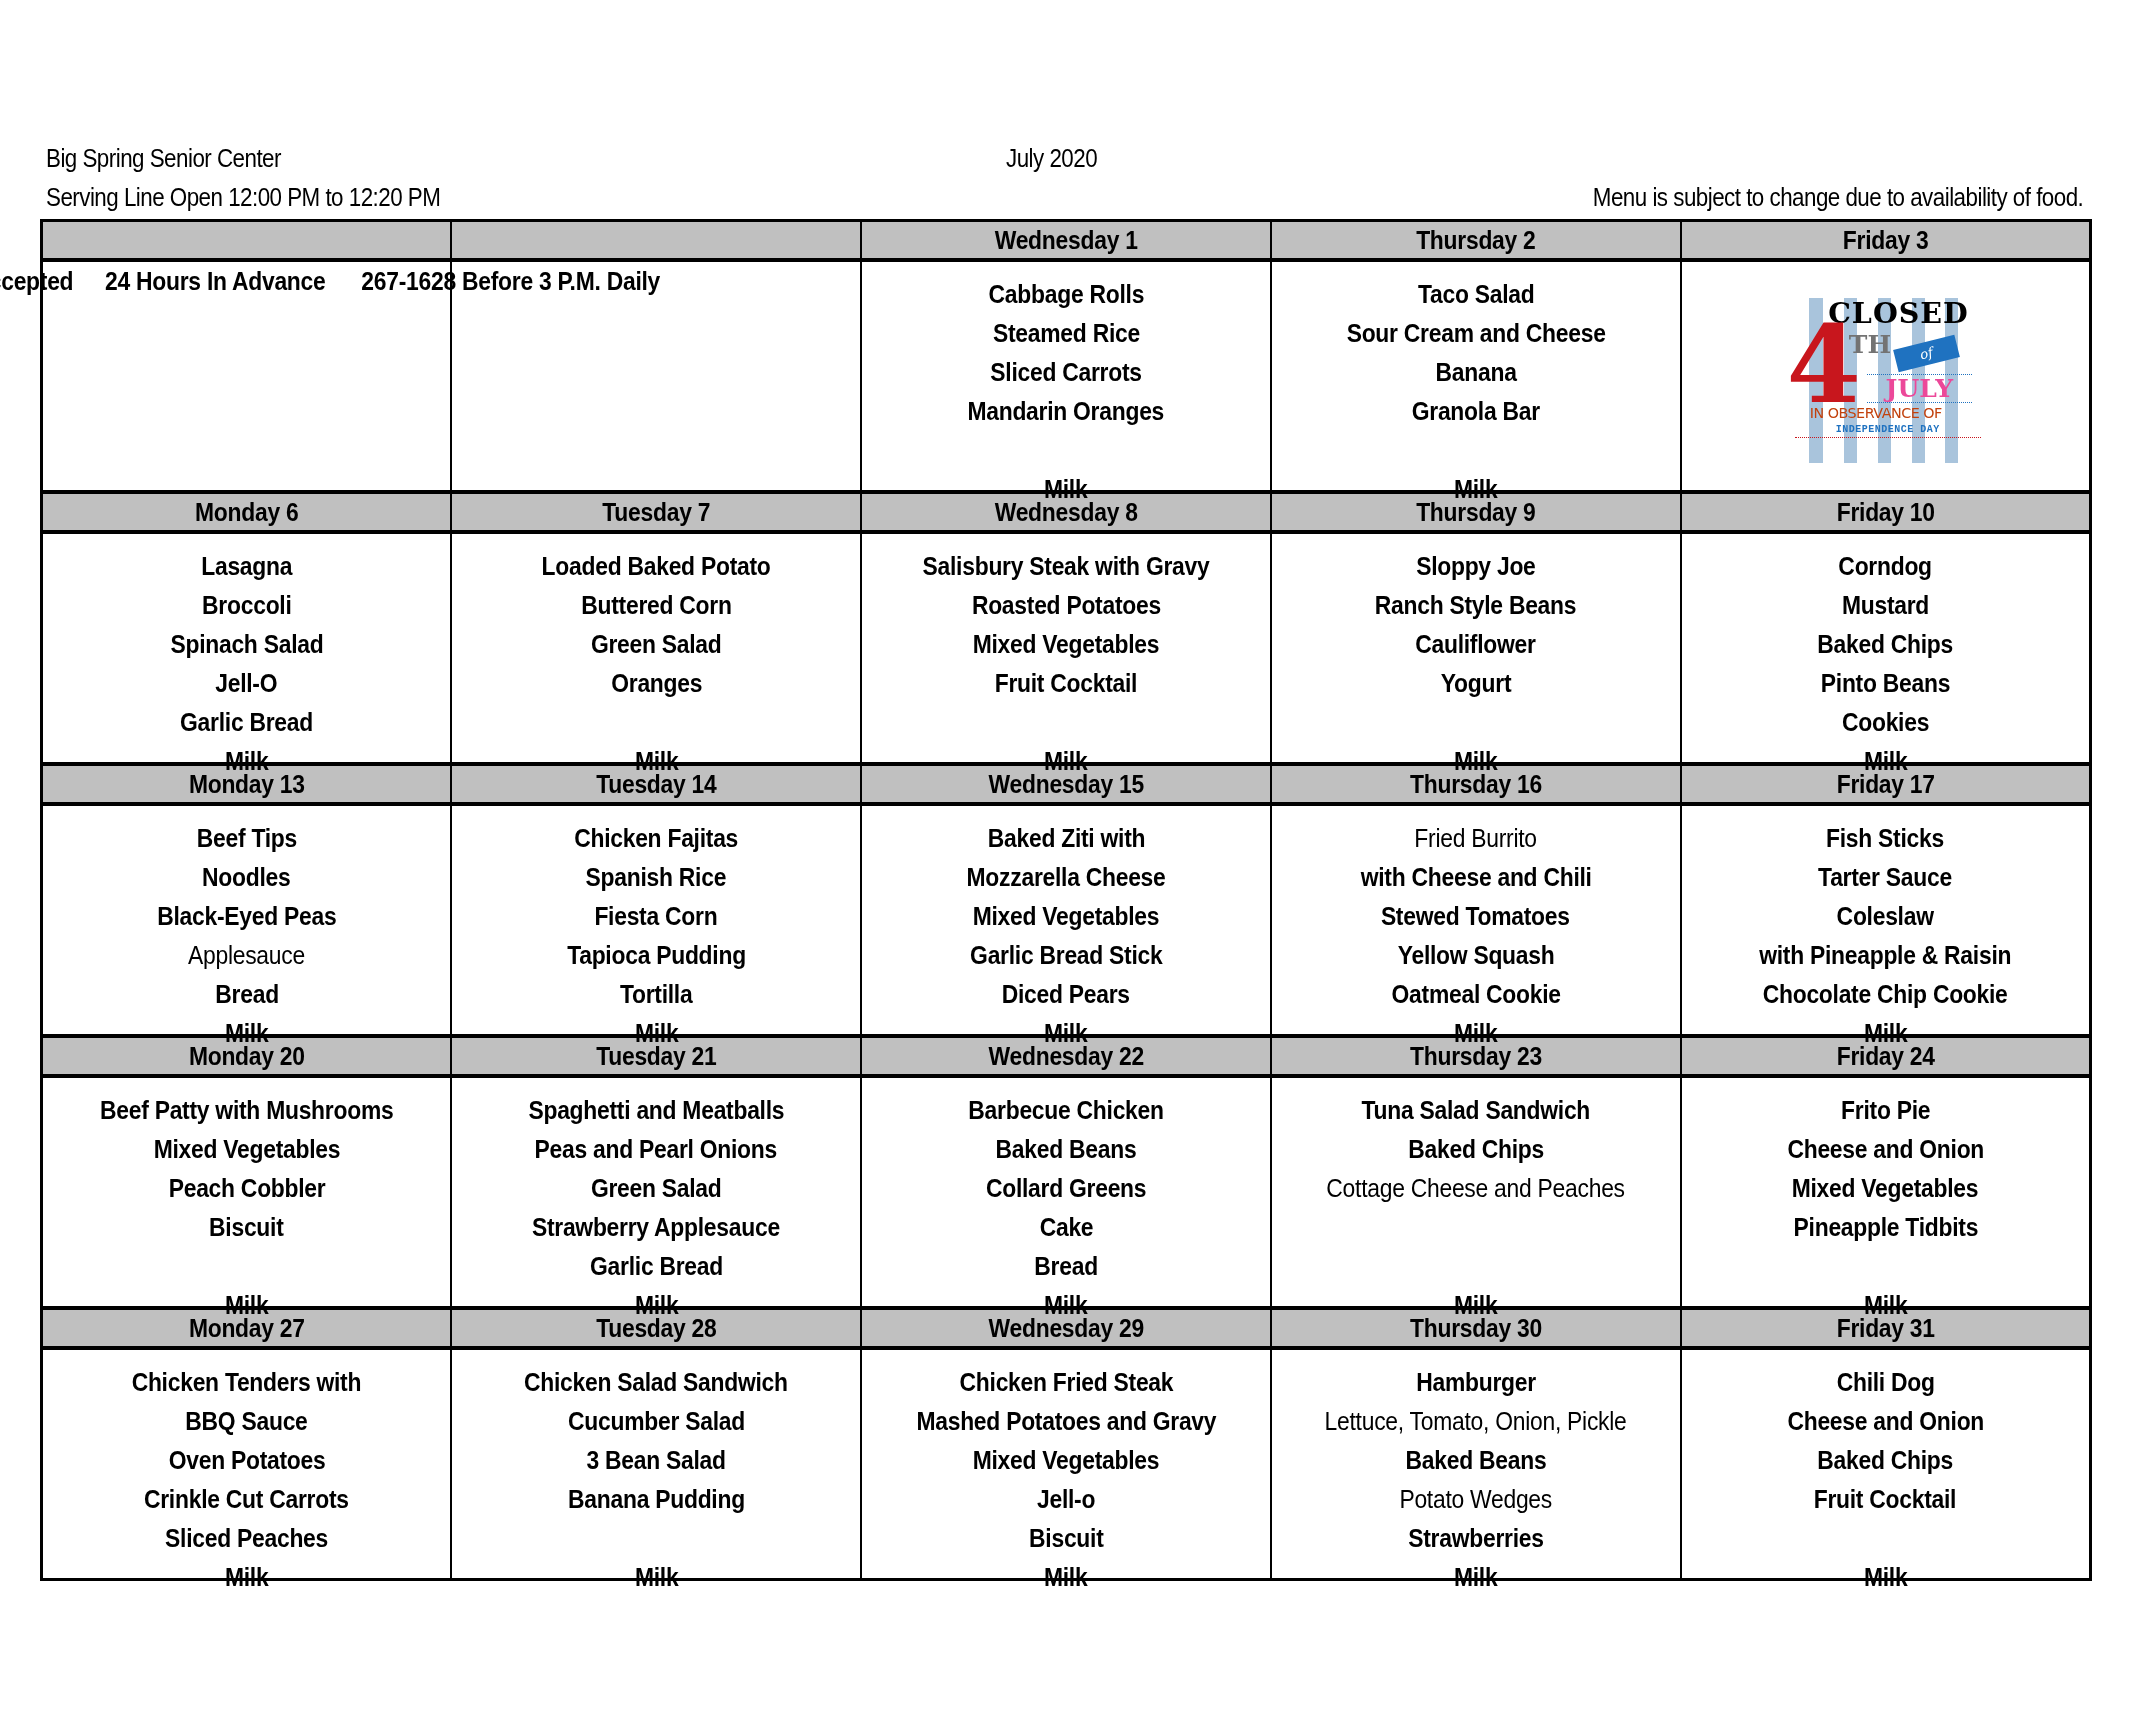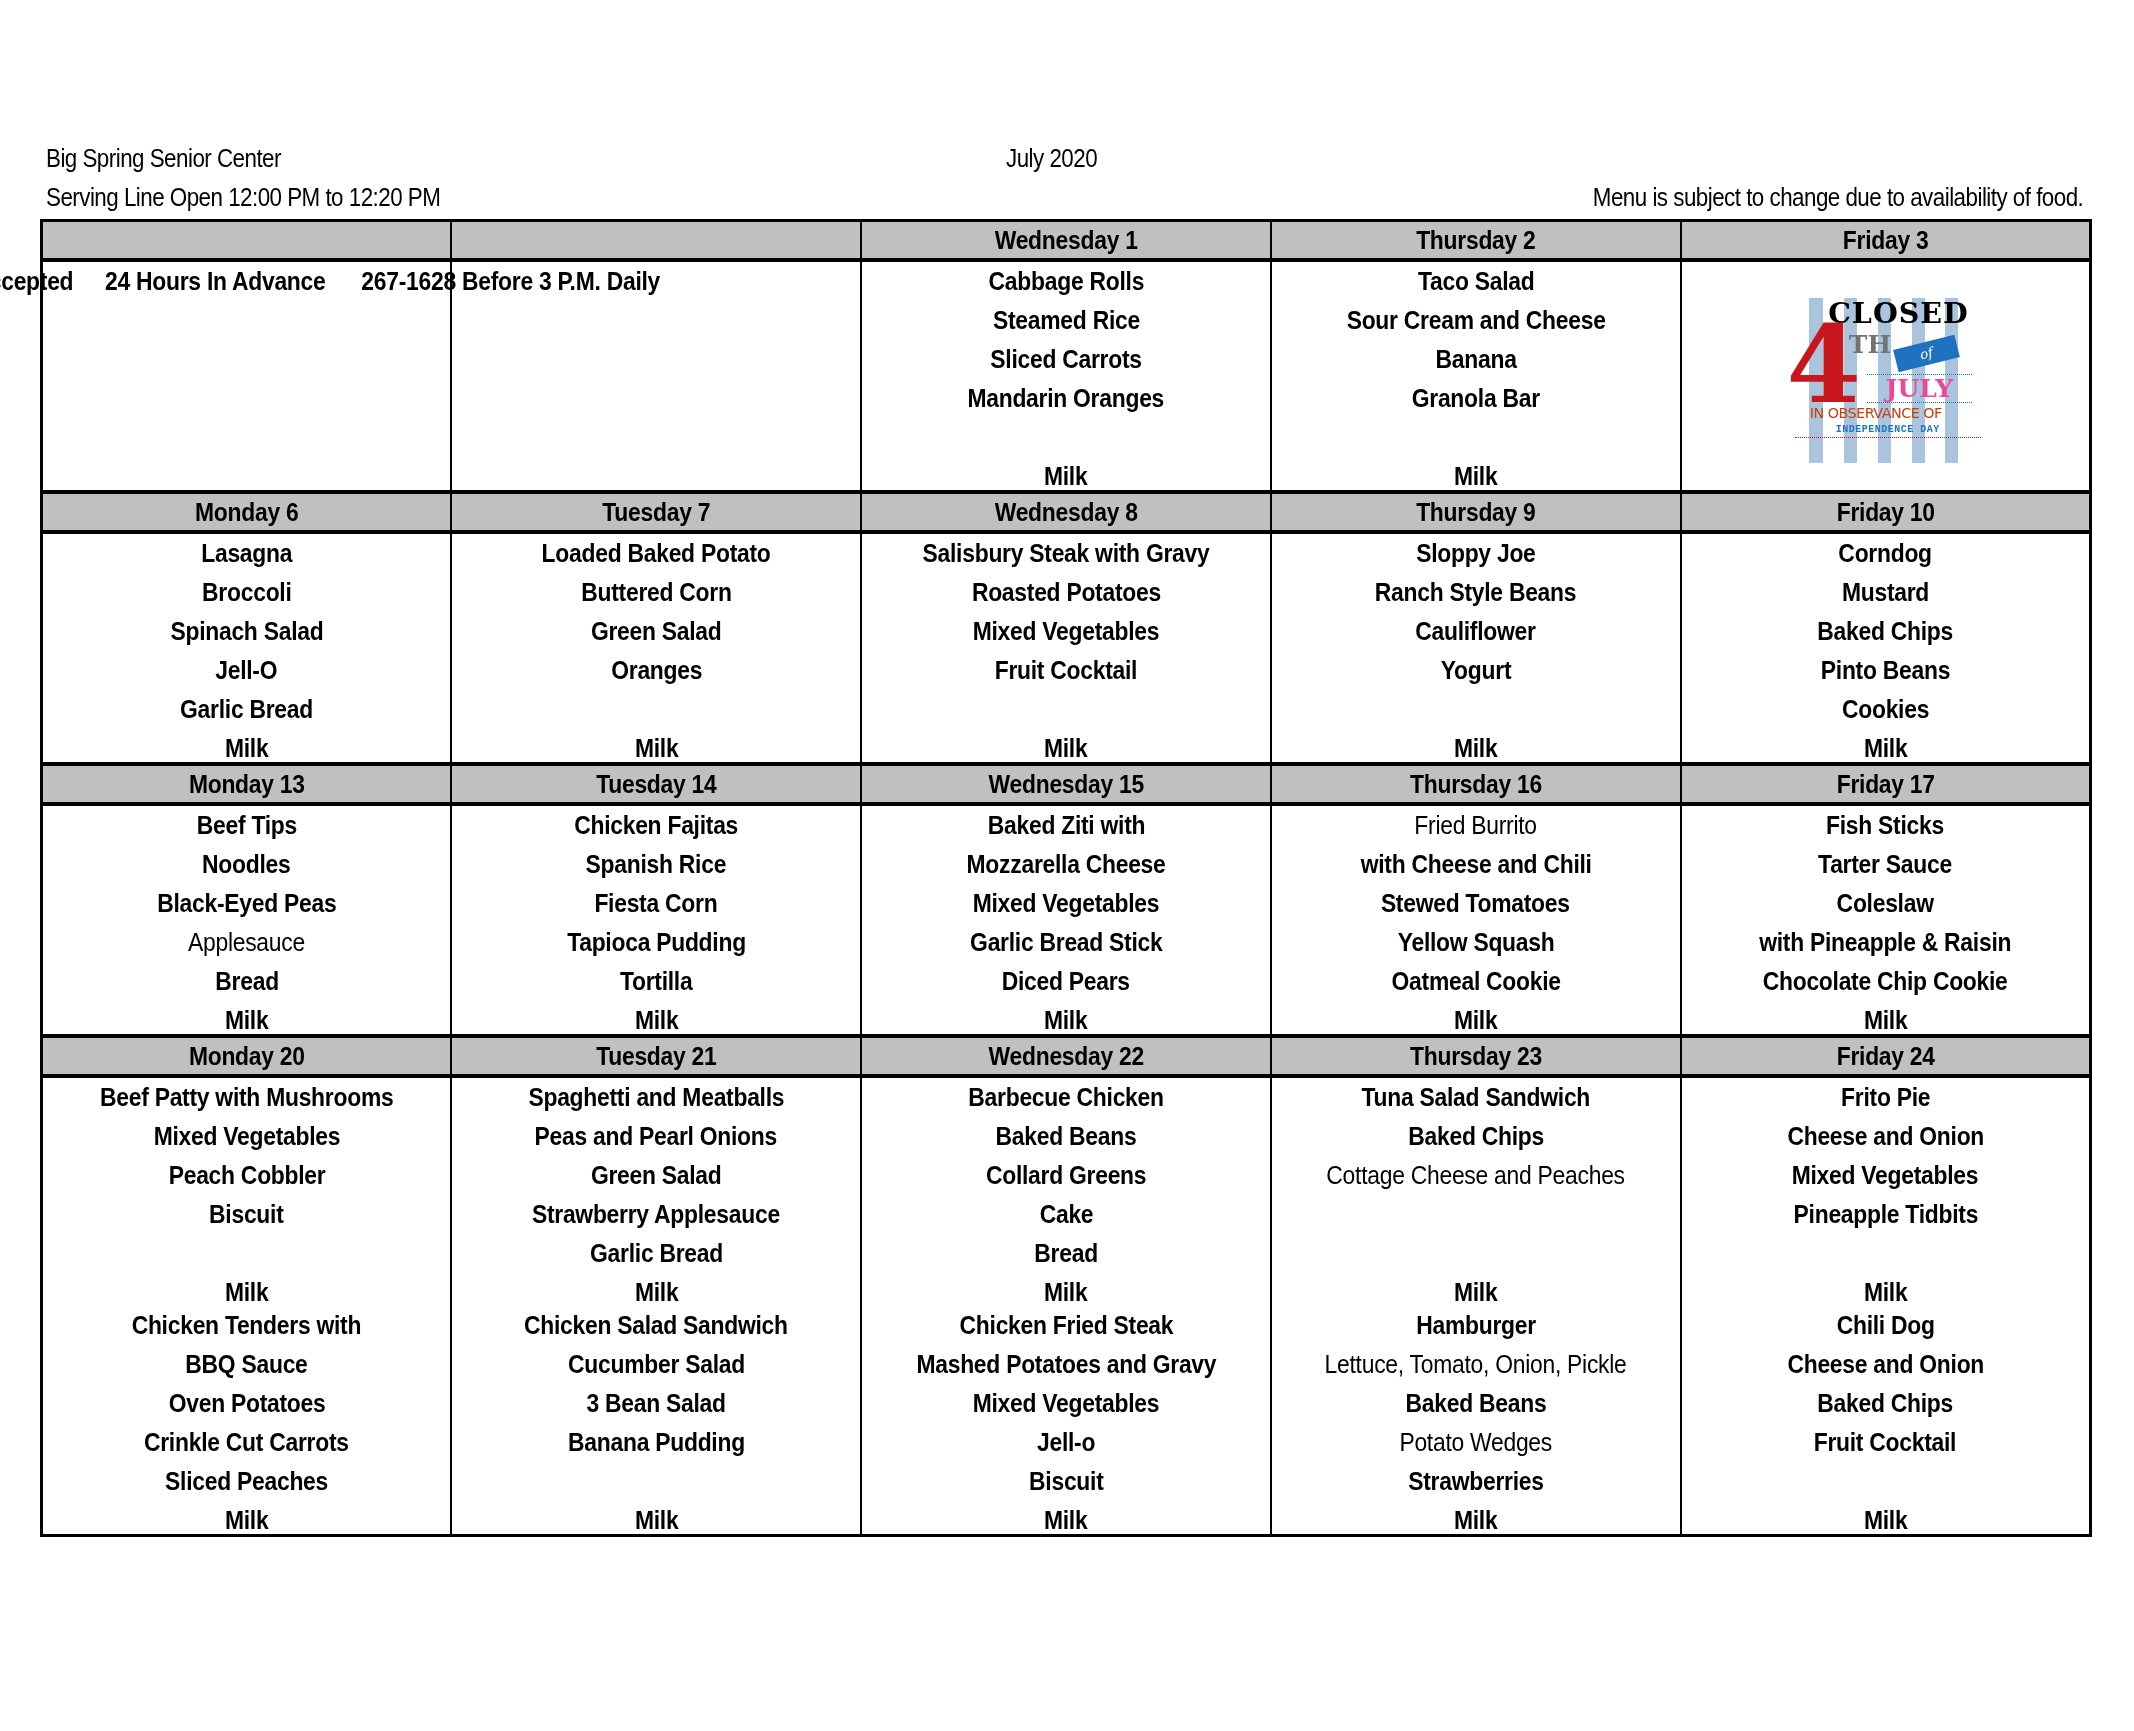--- a/index.html
+++ b/index.html
@@ -16,21 +16,21 @@
                border-collapse: collapse; table-layout: fixed;
                border: 3.8px solid #000; }
   table.menu td { border-left: 2.9px solid #000; border-right: 2.9px solid #000;
                   text-align: center; vertical-align: top; padding: 0; }
   tr.day-row td { background: #c0c0c0; height: 36px; border-top: 4.8px solid #000;
                   border-bottom: 4.8px solid #000; font-weight: bold; font-size: 26px;
                   line-height: 36px; }
   tr.day-row:first-child td { border-top: 2.9px solid #000; }
   tr.food-row td { height: 228px; background: #fff; }
   .dayname { display: inline-block; transform: scaleX(0.88); letter-spacing: -0.3px; }
-  .items { display: flex; flex-direction: column; height: 172px; padding-top: 0; box-sizing: border-box; }
+  .items { display: flex; flex-direction: column; height: 172px; padding-top: 13px; box-sizing: border-box; }
   .item { font-weight: bold; font-size: 26px; line-height: 39px; height: 39px;
           white-space: nowrap; letter-spacing: -0.3px; }
   .item span { display: inline-block; transform: scaleX(0.88); }
   .item.light { font-weight: normal; }
   .item.empty { }
   .note { display: flex; flex-direction: row; justify-content: center; height: 228px; }
   .note .item { line-height: 39px; }
 
   .closed-graphic { position: relative; width: 190px; height: 169px; margin: 17px auto 0 auto; left: -9.5px; }
   .stripe { position: absolute; top: 19px; width: 13.3px; height: 165px; background: #a9c4dc; }
@@ -296,20 +296,27 @@
           <div class="items">
             <div class="item"><span>Frito Pie</span></div>
             <div class="item"><span>Cheese and Onion</span></div>
             <div class="item"><span>Mixed Vegetables</span></div>
             <div class="item"><span>Pineapple Tidbits</span></div>
             <div class="item empty"><span></span></div>
             <div class="item"><span>Milk</span></div>
           </div>
         </td>
       </tr>
+      <tr class="day-row">
+        <td><span class="dayname">Monday 27</span></td>
+        <td><span class="dayname">Tuesday 28</span></td>
+        <td><span class="dayname">Wednesday 29</span></td>
+        <td><span class="dayname">Thursday 30</span></td>
+        <td><span class="dayname">Friday 31</span></td>
+      </tr>
       <tr class="food-row">
         <td>
           <div class="items">
             <div class="item"><span>Chicken Tenders with</span></div>
             <div class="item"><span>BBQ Sauce</span></div>
             <div class="item"><span>Oven Potatoes</span></div>
             <div class="item"><span>Crinkle Cut Carrots</span></div>
             <div class="item"><span>Sliced Peaches</span></div>
             <div class="item"><span>Milk</span></div>
           </div>

